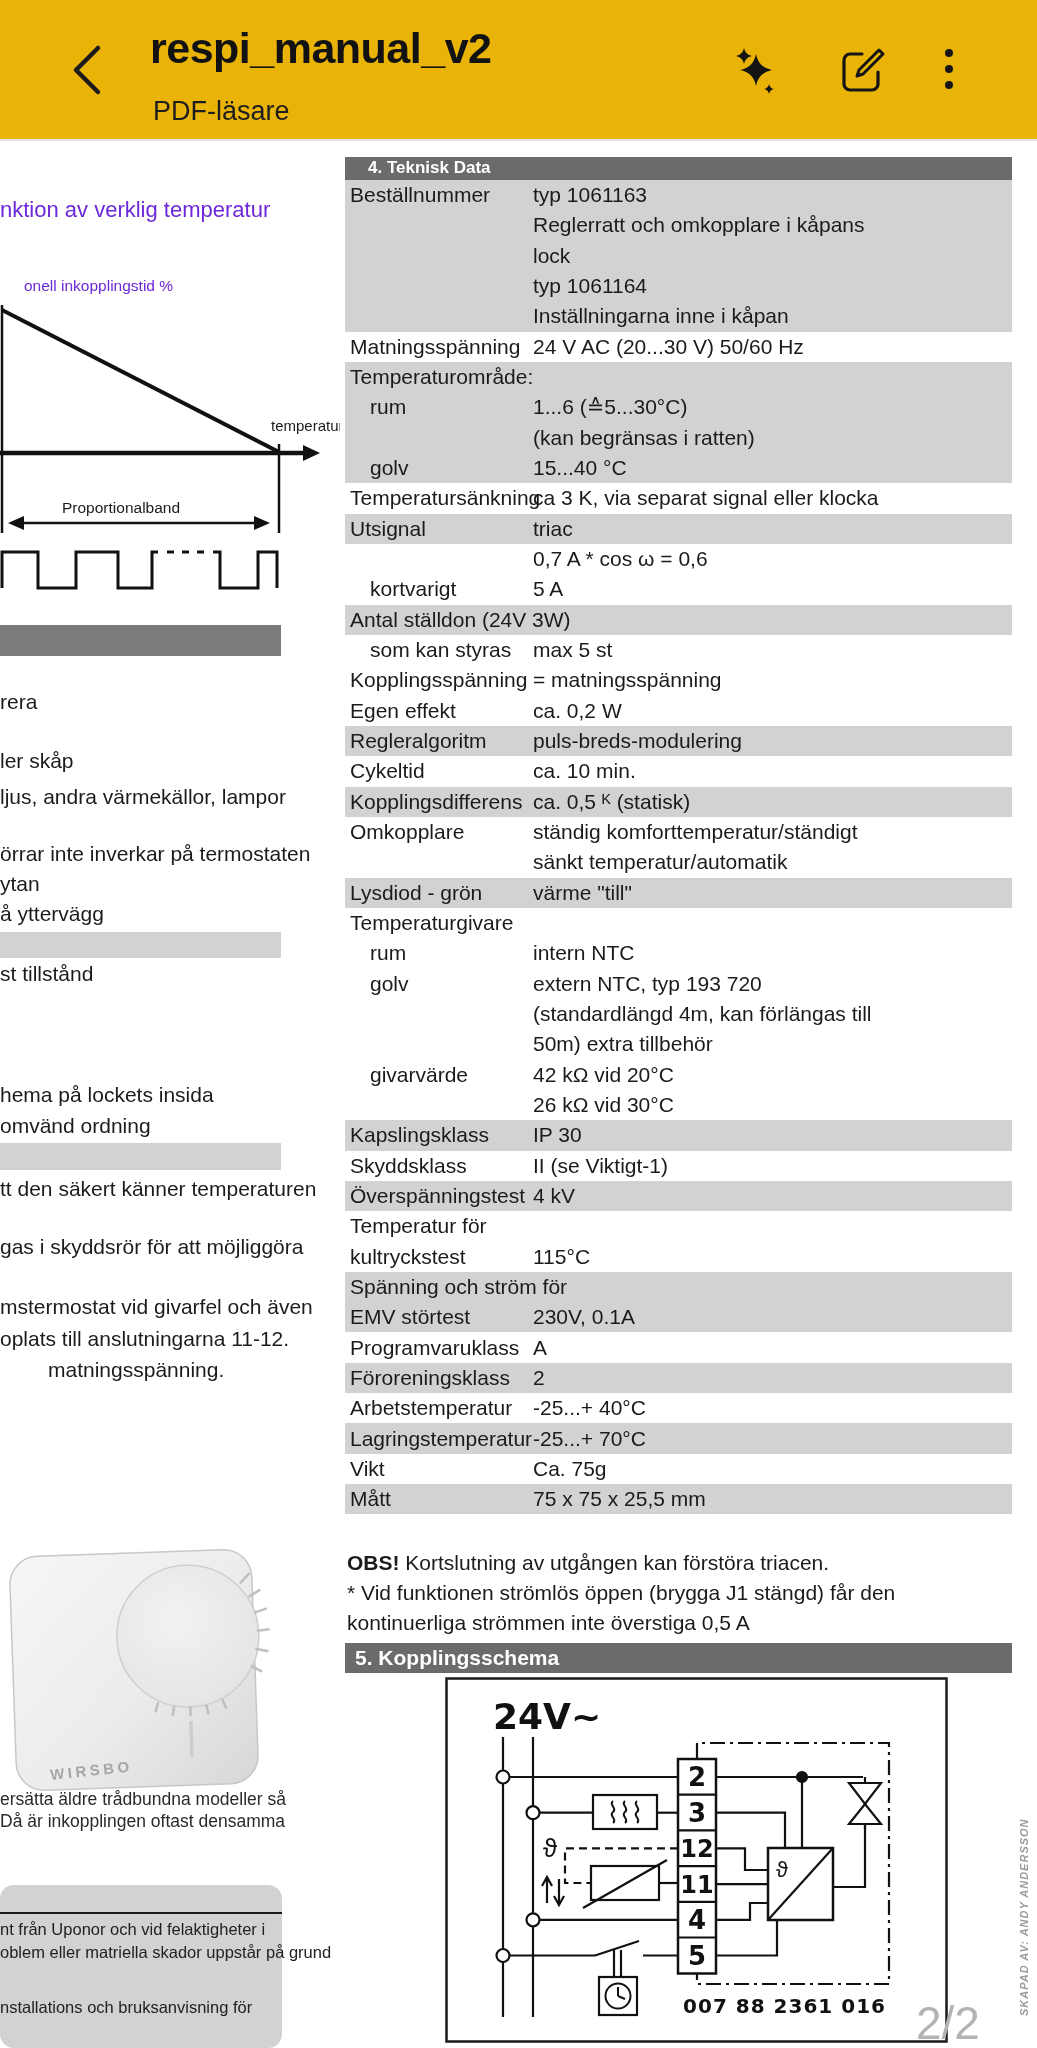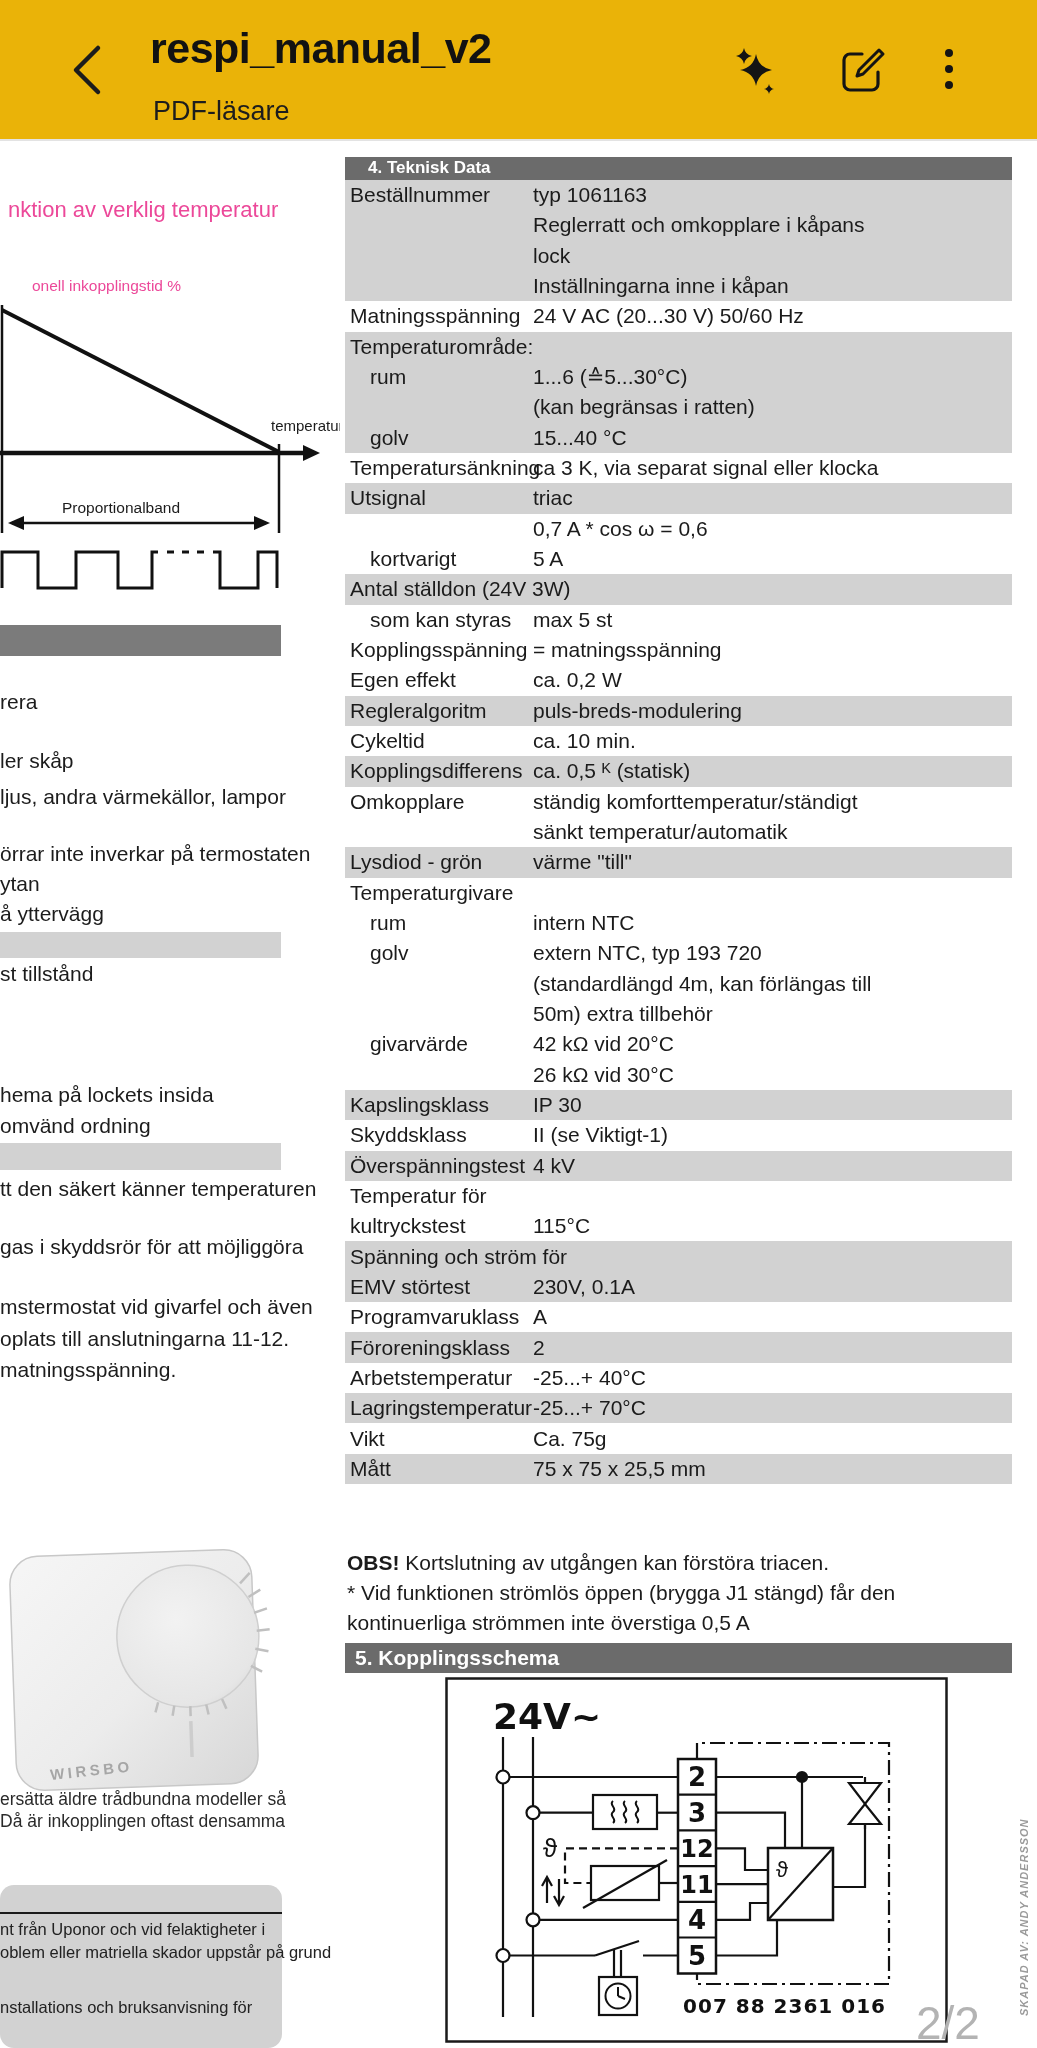--- a/index.html
+++ b/index.html
@@ -6,21 +6,21 @@
   #page-root{position:relative;width:1037px;height:2048px;background:#fff;overflow:hidden;
     font-family:"Liberation Sans",sans-serif;color:#1b1b1b;}
   
   .app-header{position:absolute;left:0;top:0;width:1037px;height:140px;background:#eab308;z-index:5;}
   .hdr-border{position:absolute;left:0;top:139px;width:1037px;height:2px;background:#e3e3e3;}
   .back-btn{position:absolute;left:66px;top:42px;width:44px;height:56px;cursor:pointer;}
   .doc-title{position:absolute;left:150px;top:24px;font-size:43px;font-weight:bold;color:#121212;letter-spacing:-.5px;white-space:nowrap;}
   .doc-subtitle{position:absolute;left:153px;top:96px;font-size:27px;color:#1d1d1d;}
   .hdr-icon{position:absolute;top:46px;width:48px;height:48px;cursor:pointer;}
   
-  .pdf-text{position:absolute;white-space:nowrap;color:#ec4899;margin-left:8px;}
+  .pdf-text{position:absolute;white-space:nowrap;color:#6d28d9;}
   .lfrag{position:absolute;left:0;font-size:21px;white-space:nowrap;color:#1c1c1c;}
   .gbar{position:absolute;left:0;width:281px;}
   
   .sec-bar{position:absolute;left:345px;width:667px;background:#6b6b6b;color:#fff;font-weight:bold;
     overflow:hidden;}
   .sec4{top:157px;height:23px;font-size:17px;line-height:22px;padding-left:23px;box-sizing:border-box;}
   .sec5{top:1643px;height:30px;font-size:21px;line-height:29px;padding-left:10px;box-sizing:border-box;}
   #spec-rows{position:absolute;left:345px;top:180px;width:667px;}
   .spec-line{display:flex;height:30.34px;align-items:center;font-size:21px;}
   .shade-g{background:#d2d2d2;}
@@ -147,20 +147,24 @@
         <div class="spec-line shade-g">
           <div class="spec-label"></div>
           <div class="spec-value">Reglerratt och omkopplare i kåpans</div>
         </div>
         <div class="spec-line shade-g">
           <div class="spec-label"></div>
           <div class="spec-value">lock</div>
         </div>
         <div class="spec-line shade-g">
           <div class="spec-label"></div>
+          <div class="spec-value">typ  1061164</div>
+        </div>
+        <div class="spec-line shade-g">
+          <div class="spec-label"></div>
           <div class="spec-value">Inställningarna inne i kåpan</div>
         </div>
         <div class="spec-line shade-w">
           <div class="spec-label">Matningsspänning</div>
           <div class="spec-value">24 V AC  (20...30 V) 50/60  Hz</div>
         </div>
         <div class="spec-line shade-g">
           <div class="spec-label">Temperaturområde:</div>
           <div class="spec-value"></div>
         </div>
@@ -407,14 +411,14 @@
     <div class="lfrag" style="top: 842px;">örrar inte inverkar på termostaten</div>
     <div class="lfrag" style="top: 872px;">ytan</div>
     <div class="lfrag" style="top: 902px;">å yttervägg</div>
     <div class="lfrag" style="top: 962px;">st tillstånd</div>
     <div class="lfrag" style="top: 1083px;">hema på lockets insida</div>
     <div class="lfrag" style="top: 1114px;"> omvänd ordning</div>
     <div class="lfrag" style="top: 1177px;">tt den säkert känner temperaturen</div>
     <div class="lfrag" style="top: 1235px;">gas i skyddsrör för att möjliggöra</div>
     <div class="lfrag" style="top: 1295px;">mstermostat vid givarfel och även</div>
     <div class="lfrag" style="top: 1327px;">oplats till anslutningarna 11-12.</div>
-    <div class="lfrag" style="top: 1358px;"> matningsspänning.</div>
+    <div class="lfrag" style="top: 1358px; padding-left: 48px;"> matningsspänning.</div>
   </div>
 
 </body></html>

